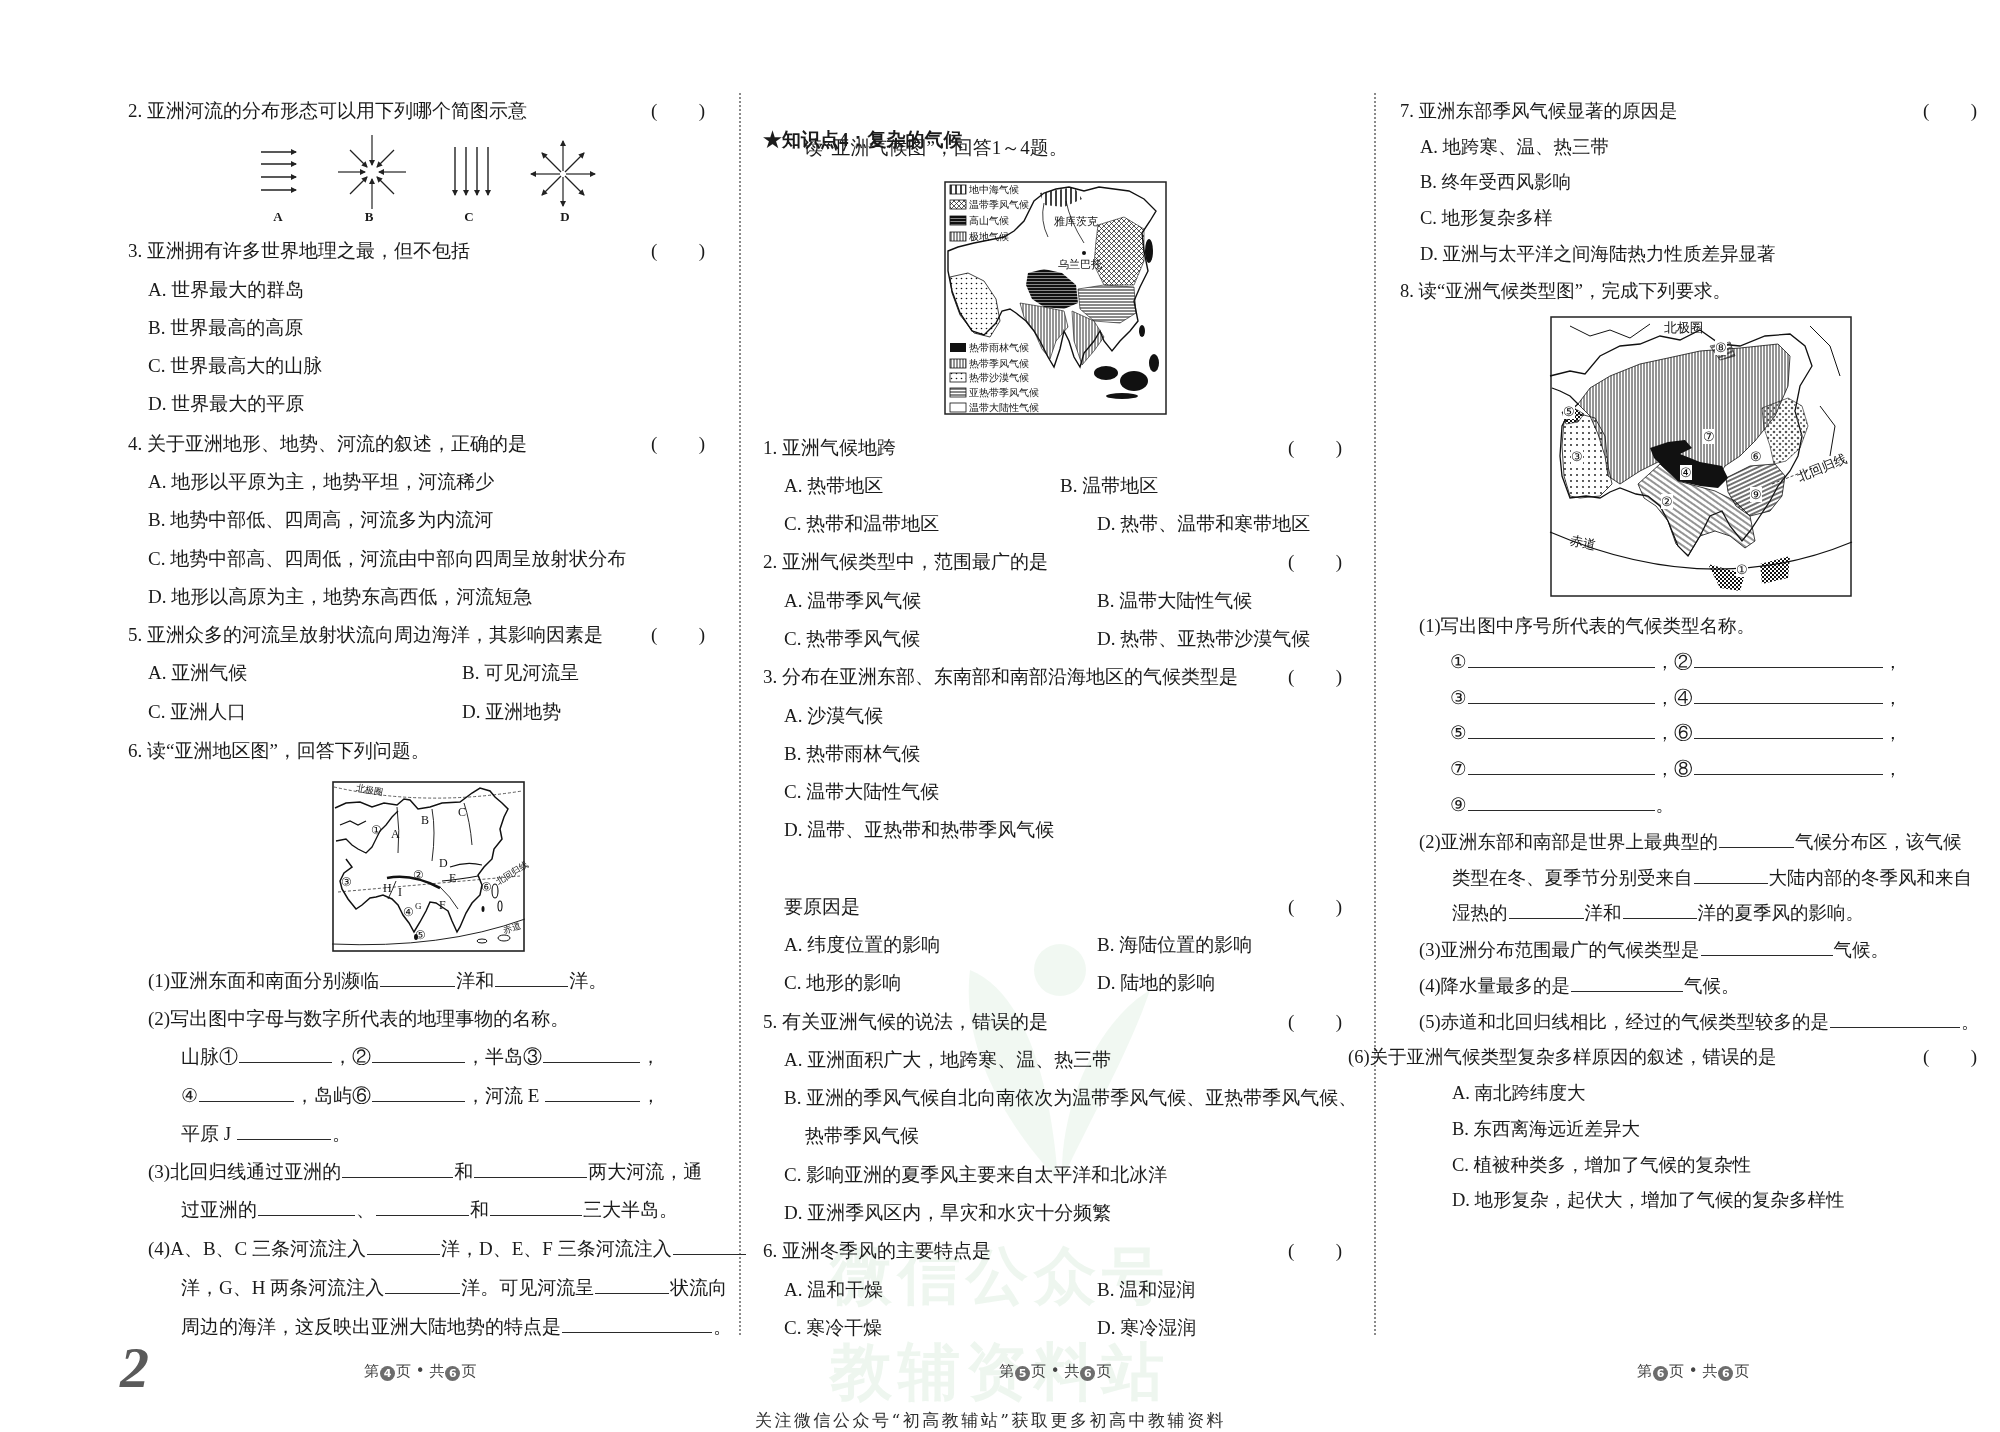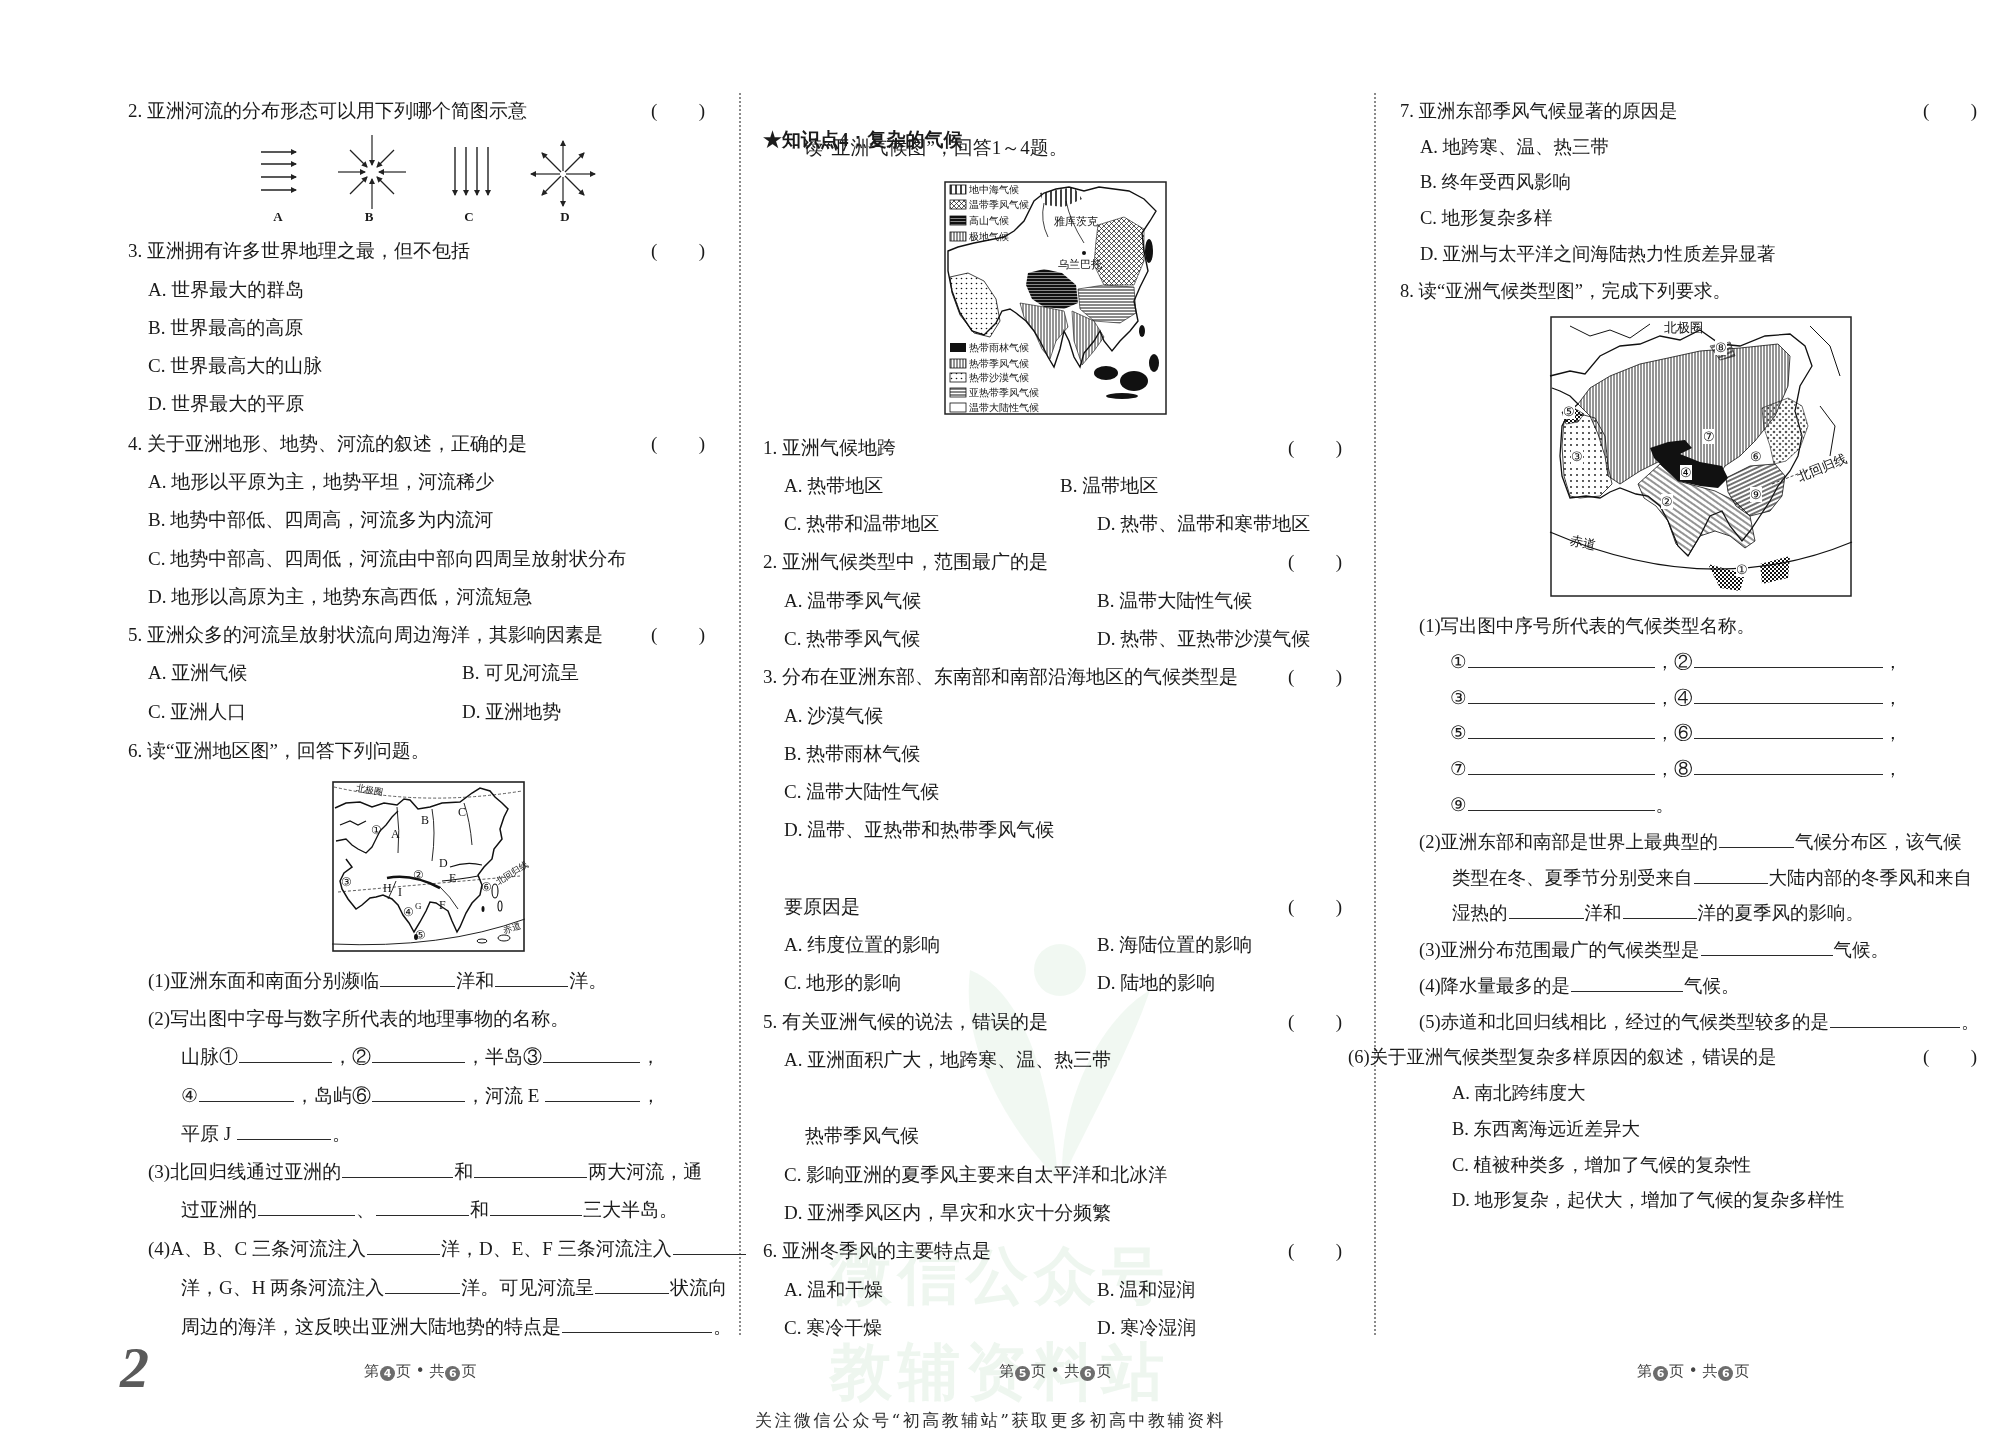--- a/index.html
+++ b/index.html
@@ -303,20 +303,21 @@
   <div class="ln" style="left:1097px;top:933px">B. 海陆位置的影响</div>
   <div class="ln" style="left:784px;top:971px">C. 地形的影响</div>
   <div class="ln" style="left:1097px;top:971px">D. 陆地的影响</div>
 
   <div class="ln" style="left:763px;top:1010px">5. 有关亚洲气候的说法，错误的是</div>
   <div class="br" style="left:1288px;top:1010px">
       <span>(</span>
       <span>)</span>
     </div>
   <div class="ln" style="left:784px;top:1048px">A. 亚洲面积广大，地跨寒、温、热三带</div>
+  <div class="ln" style="left:784px;top:1086px">B. 亚洲的季风气候自北向南依次为温带季风气候、亚热带季风气候、</div>
   <div class="ln" style="left:805px;top:1124px">热带季风气候</div>
   <div class="ln" style="left:784px;top:1163px">C. 影响亚洲的夏季风主要来自太平洋和北冰洋</div>
   <div class="ln" style="left:784px;top:1201px">D. 亚洲季风区内，旱灾和水灾十分频繁</div>
 
   <div class="ln" style="left:763px;top:1239px">6. 亚洲冬季风的主要特点是</div>
   <div class="br" style="left:1288px;top:1239px">
       <span>(</span>
       <span>)</span>
     </div>
   <div class="ln" style="left:784px;top:1278px">A. 温和干燥</div>

